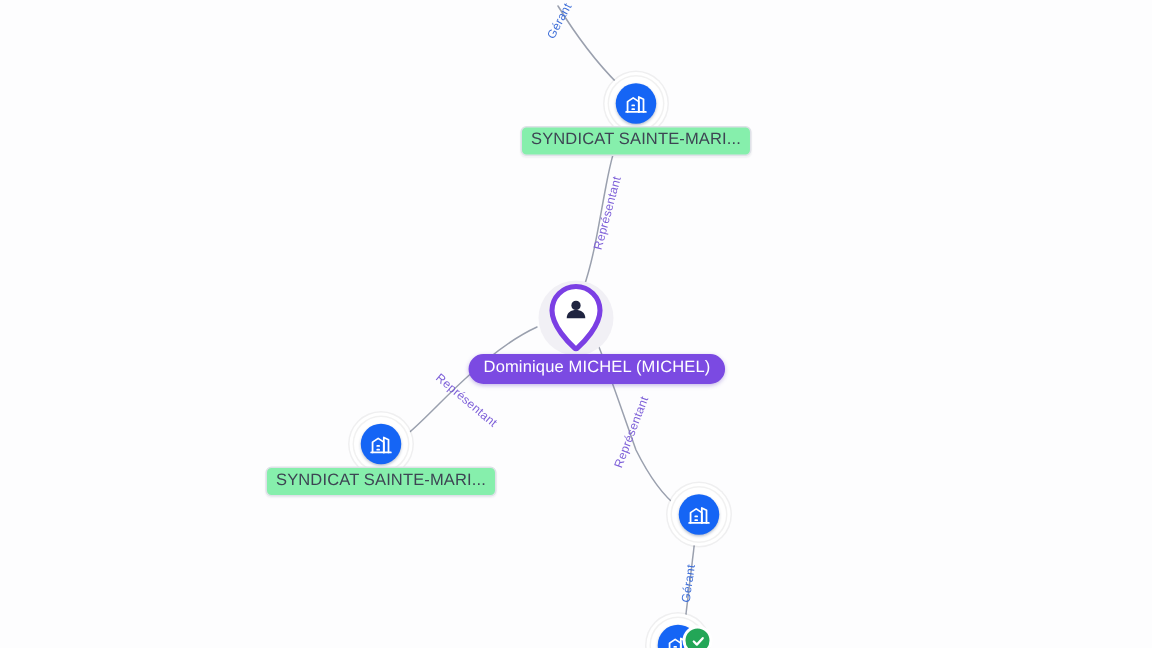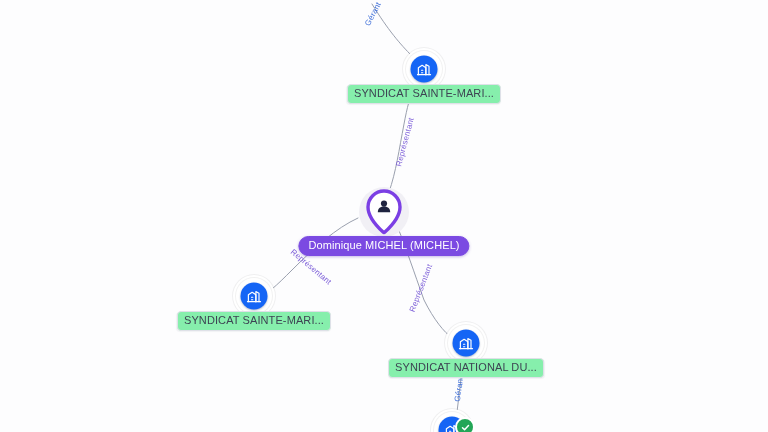--- a/index.html
+++ b/index.html
@@ -96,20 +96,21 @@
     letter-spacing: 0.1px;
     box-shadow: 0 1px 1px rgba(20,30,60,0.05);
   }
   .node-label.primary {
     background: #7b4ae2;
     border-color: #7b4ae2;
     color: #ffffff;
     border-radius: 10px;
     padding: 2px 9px 3px 9px;
     box-shadow: 0 1px 3px rgba(90,50,190,0.35);
+    margin-left: 14px;
   }
 
   
   .edge-label {
     position: absolute;
     transform-origin: 50% 50%;
     font-size: 8px;
     line-height: 9px;
     white-space: nowrap;
     letter-spacing: 0.2px;
@@ -193,21 +194,20 @@
     <div class="node-circle">
       <svg width="15" height="15" viewBox="0 0 24 24" fill="none" stroke="#ffffff" stroke-width="1.9" stroke-linecap="round" stroke-linejoin="round">
         <path d="M3 21V10l6-4 6 4v11"></path>
         <path d="M15 21V5l5 2.5V21"></path>
         <path d="M8 14h2"></path>
         <path d="M8 18h2"></path>
         <path d="M1.5 21h21"></path>
       </svg>
     </div>
   </div>
-  <div class="node-label" style="left:466px; top:358px;">SYNDICAT NATIONAL DU...</div>
 
   <div class="node" style="left:452px; top:430px;">
     <div class="node-halo halo-outer"></div>
     <div class="node-halo halo-mid"></div>
     <div class="node-circle">
       <svg width="15" height="15" viewBox="0 0 24 24" fill="none" stroke="#ffffff" stroke-width="1.9" stroke-linecap="round" stroke-linejoin="round">
         <path d="M3 21V10l6-4 6 4v11"></path>
         <path d="M15 21V5l5 2.5V21"></path>
         <path d="M8 14h2"></path>
         <path d="M8 18h2"></path>

